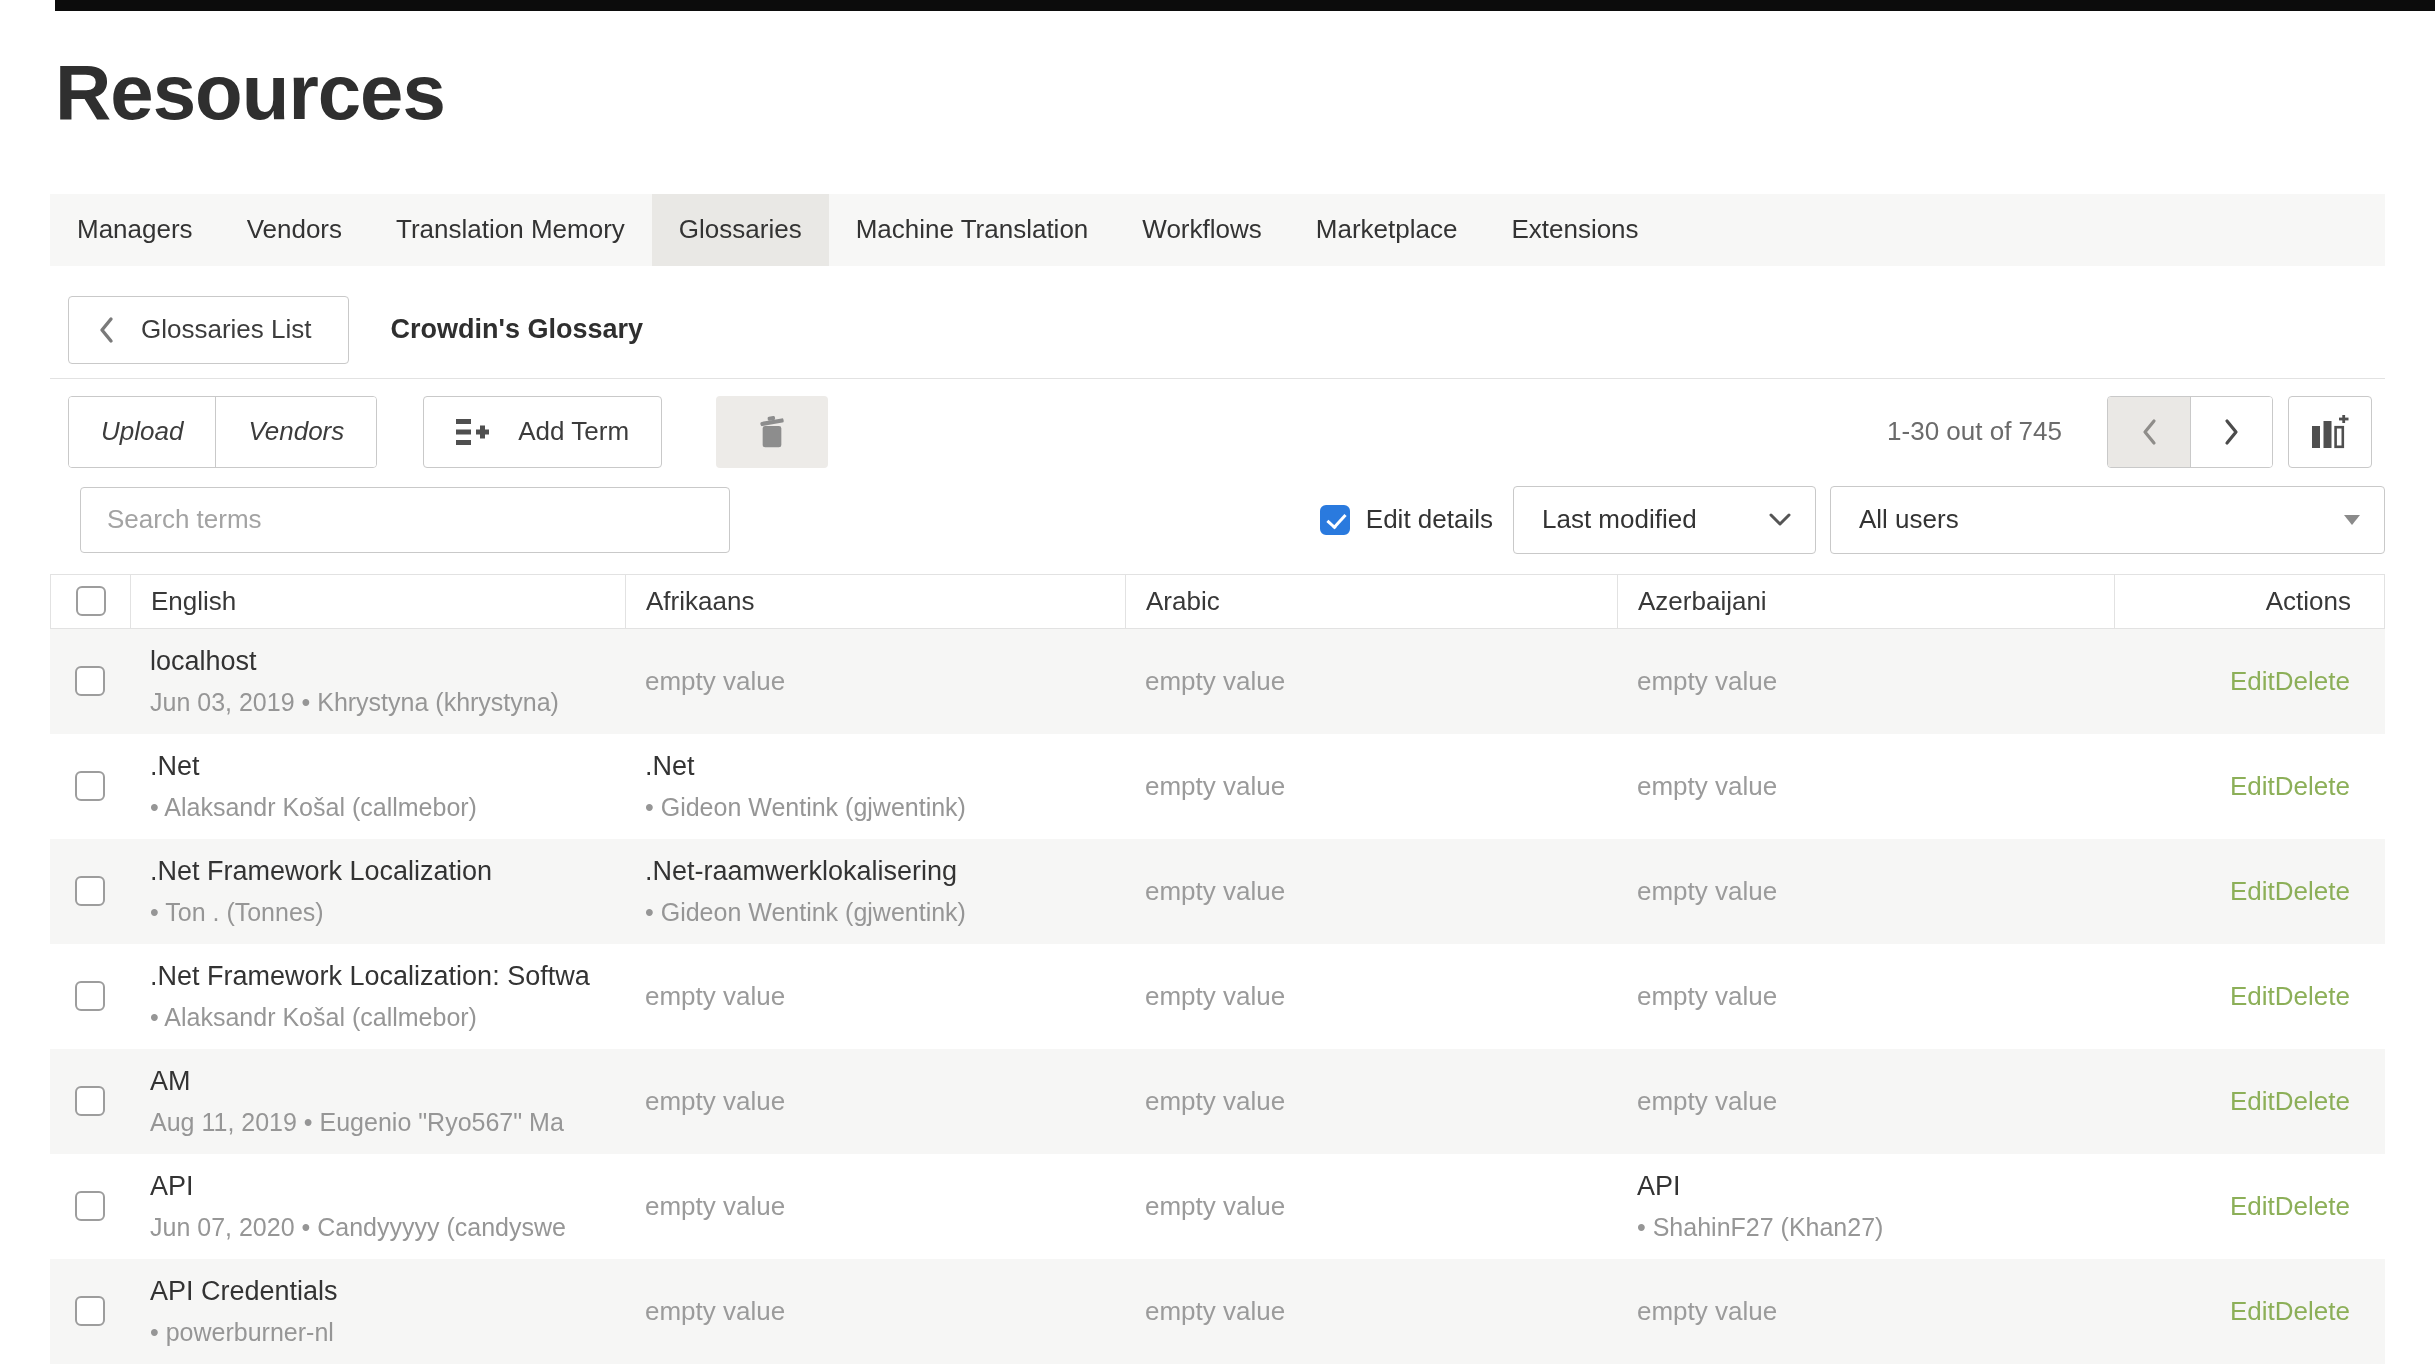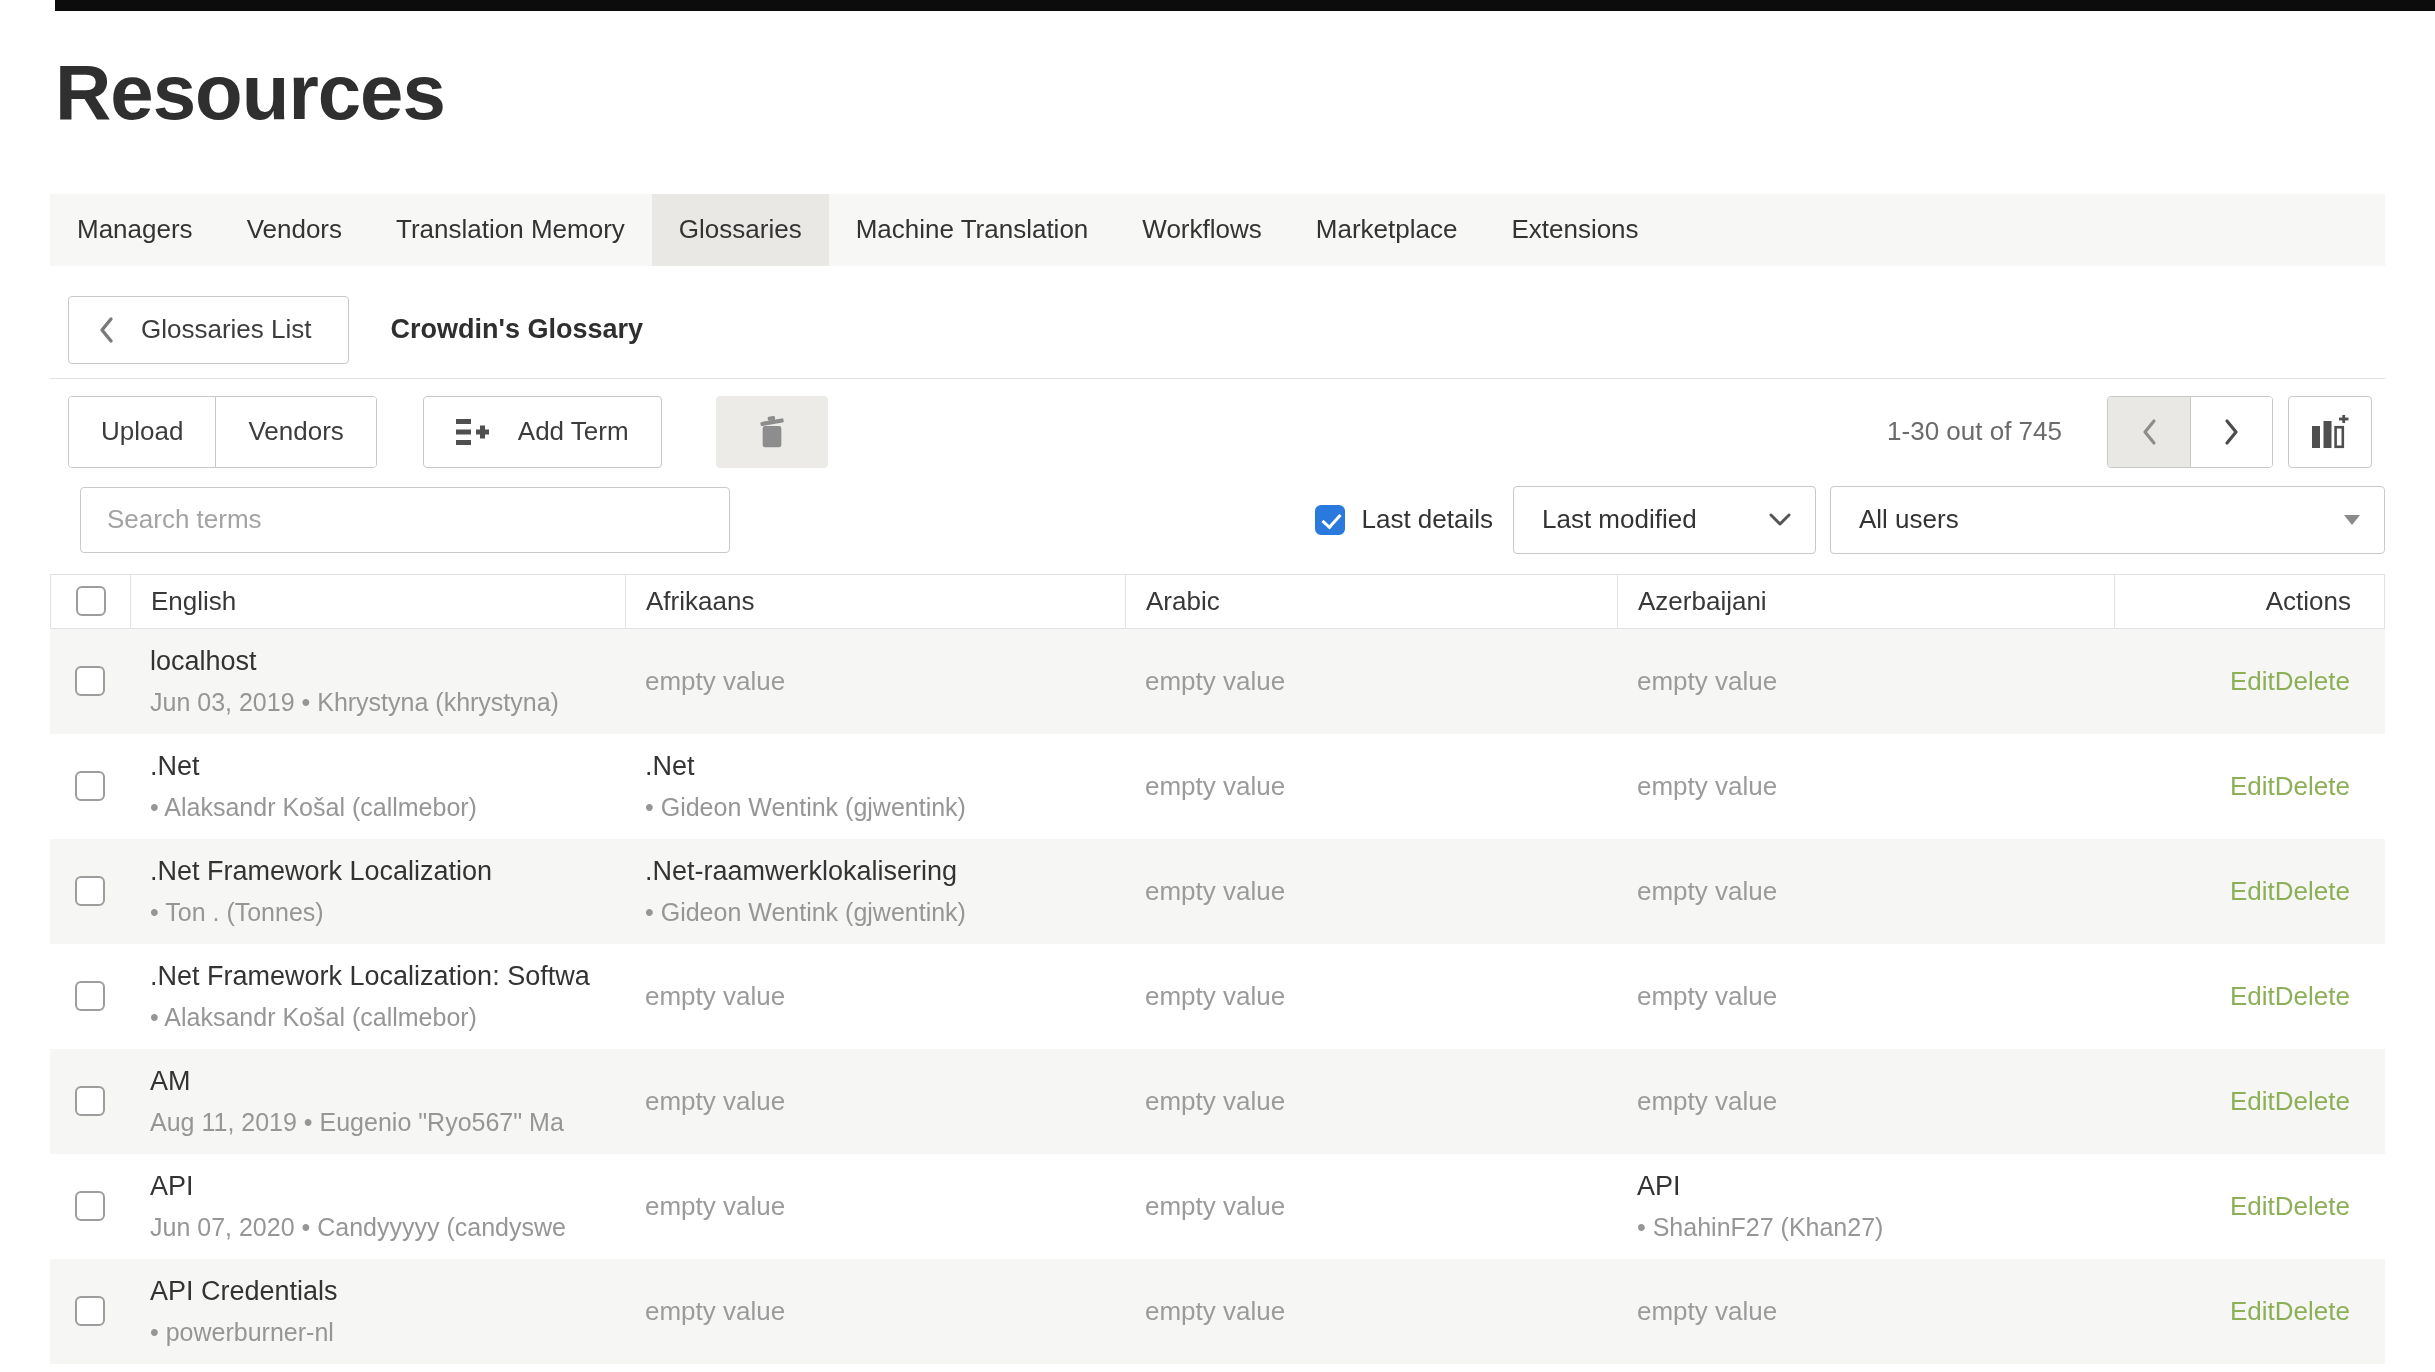--- a/index.html
+++ b/index.html
@@ -23,21 +23,21 @@
   .back-button { height:68px; display:flex; align-items:center; gap:26px; padding:0 36px 0 28px;
     background:#fff; border:1px solid var(--border,#c9c9c9); border-radius:4px; font-size:26px; color:#3c3c3c; cursor:pointer; }
   .glossary-title { margin-left:42px; font-size:27px; font-weight:700; color:#2f2f2f; }
   .header-divider { margin-top:14px; border-bottom:1px solid var(--line,#e2e2e2); }
 
   
   .toolbar { margin-top:17px; display:flex; align-items:center; padding:0 13px 0 18px; }
   .btn { height:72px; background:#fff; border:1px solid var(--border,#c9c9c9); border-radius:4px;
     font-size:26px; color:#3c3c3c; display:flex; align-items:center; justify-content:center; padding:0 32px; cursor:pointer; font-family:inherit; }
   .btn-group { display:flex; border:1px solid var(--border,#c9c9c9); border-radius:4px; overflow:hidden; height:72px; }
-  .btn-group .btn { border:none; border-radius:0; height:100%; }
+  .btn-group .btn { border:none; border-radius:0; height:100%;font-style:italic; }
   .btn-group .btn + .btn { border-left:1px solid var(--border,#c9c9c9); }
   .add-term-btn { margin-left:46px; gap:28px; }
   .trash-btn { margin-left:54px; width:112px; padding:0; background:var(--disabled-bg,#edebe8); border:none; }
   .toolbar-spacer { flex:1; }
   .range-text { font-size:26px; color:#6b6b6b; margin-right:45px; white-space:nowrap; }
   .pager .btn { width:82px; padding:0; }
   .pager .btn.disabled { background:#eae8e5; cursor:default; }
   .columns-btn { margin-left:15px; width:84px; padding:0; }
 
   
@@ -176,21 +176,21 @@
           </svg>
       </span>
     </button>
   </div>
 
   <div class="filter-row">
     <input class="search-input" type="text" placeholder="Search terms" style="">
     <div class="filter-spacer"></div>
     <div class="show-details">
       <span class="checkbox checked"></span>
-      <span>Last details</span>
+      <span>Edit details</span>
     </div>
     <div class="select-box select-sort">
       <span>Last modified</span>
       <span class="icon">
         <svg width="22" height="14" viewBox="0 0 22 14">
             <polyline points="2,2 11,11 20,2" fill="none" stroke="#555" stroke-width="3" stroke-linecap="round" stroke-linejoin="round"></polyline>
           </svg>
       </span>
     </div>
     <div class="select-box select-users">

